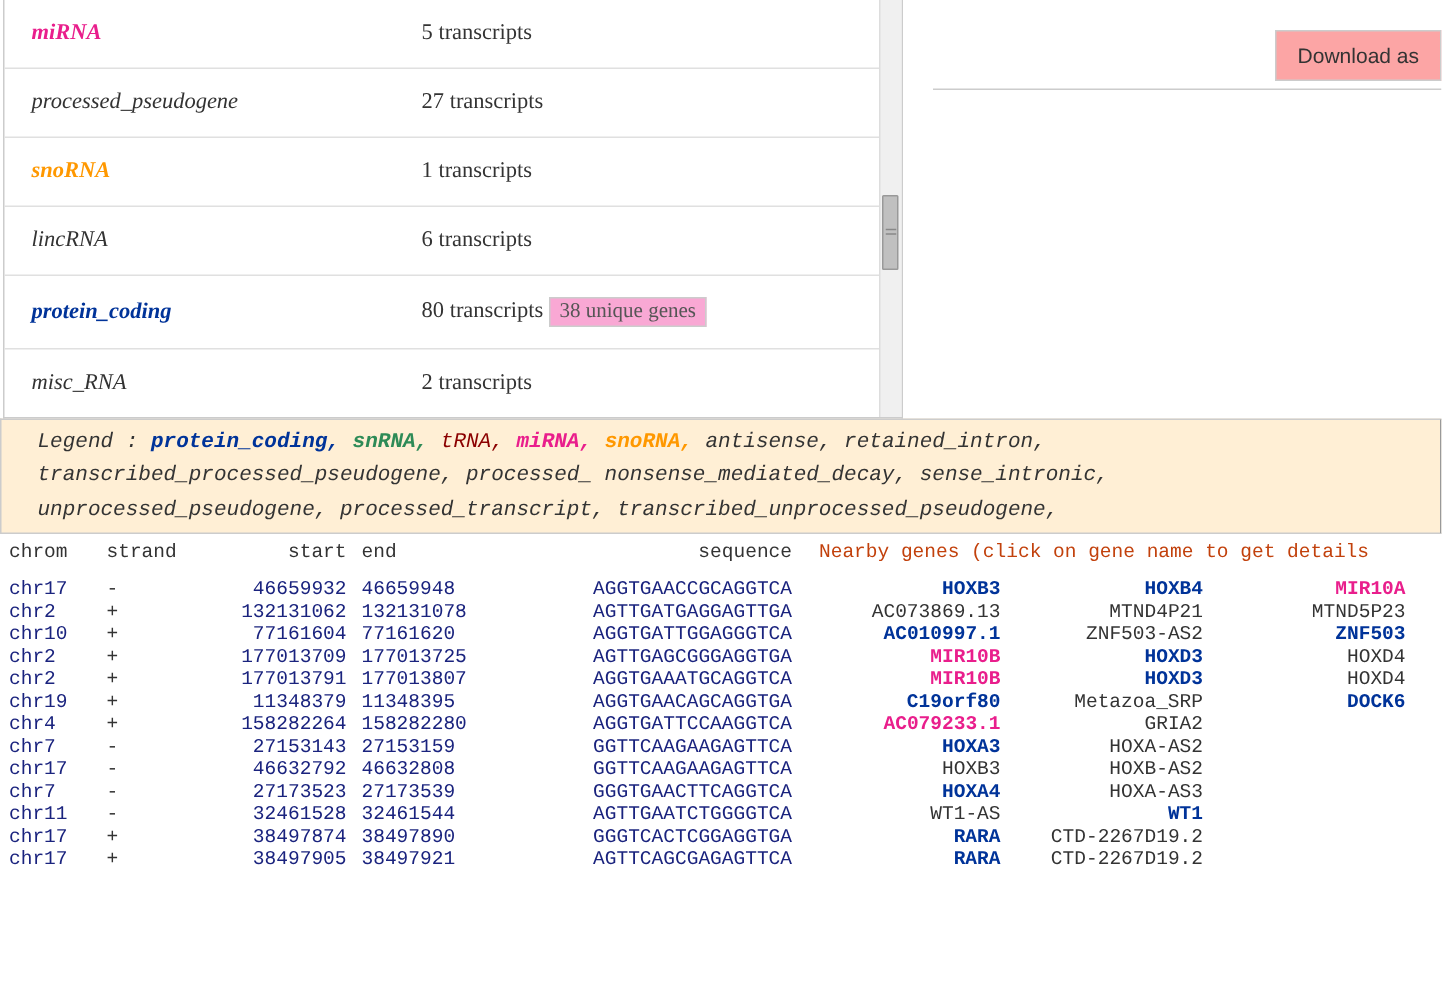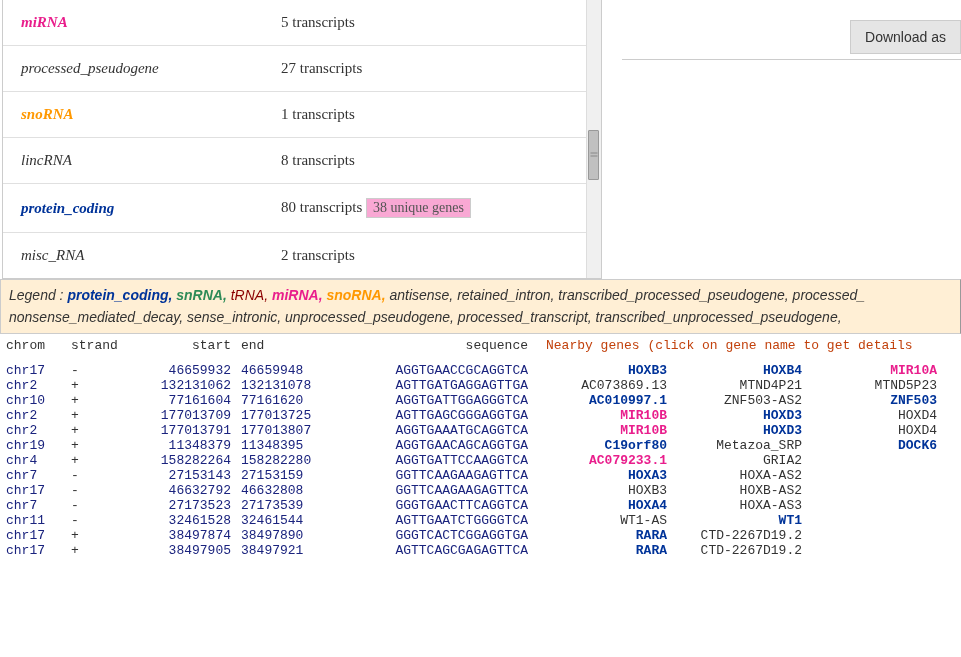--- a/index.html
+++ b/index.html
@@ -92,33 +92,33 @@
 }
 .right-divider {
   border-bottom: 1px solid #ccc;
   margin-bottom: 10px;
   height: 60px;
 }
 .download-btn {
   position: absolute;
   right: 0;
   top: 20px;
-  background: #e5e5e5;
+  background: #fca5a5;
   border: 1px solid #ccc;
   padding: 8px 14px;
   font-size: 14px;
   color: #333;
   cursor: pointer;
 }
 .legend-bar {
   background: #ffefd5;
   border: 1px solid #ccc;
   border-right: 1px solid #999;
-  padding: 4px 8px;
-  font-family: Liberation Sans, sans-serif;
+  padding: 4px 24px;
+  font-family: Liberation Mono, monospace;
   font-style: italic;
   font-size: 14px;
   line-height: 1.6;
   margin-top: 0;
 }
 .legend-bar .leg-label { color: #333; font-style: italic; }
 .leg-protein_coding { color: #003399; font-weight: bold; }
 .leg-snrna { color: #2e8b57; font-weight: bold; }
 .leg-trna { color: #8b0000; }
 .leg-mirna { color: #e91e8c; font-weight: bold; }
@@ -159,21 +159,21 @@
         <div class="transcript-row">
           <div class="transcript-type type-processed_pseudogene">processed_pseudogene</div>
           <div class="transcript-count">27 transcripts</div>
         </div>
         <div class="transcript-row">
           <div class="transcript-type type-snorna">snoRNA</div>
           <div class="transcript-count">1 transcripts</div>
         </div>
         <div class="transcript-row">
           <div class="transcript-type type-lincrna">lincRNA</div>
-          <div class="transcript-count">8 transcripts</div>
+          <div class="transcript-count">6 transcripts</div>
         </div>
         <div class="transcript-row">
           <div class="transcript-type type-protein_coding">protein_coding</div>
           <div class="transcript-count">80 transcripts <span class="unique-badge">38 unique genes</span></div>
         </div>
         <div class="transcript-row">
           <div class="transcript-type type-misc_rna">misc_RNA</div>
           <div class="transcript-count">2 transcripts</div>
         </div>
       </div>

